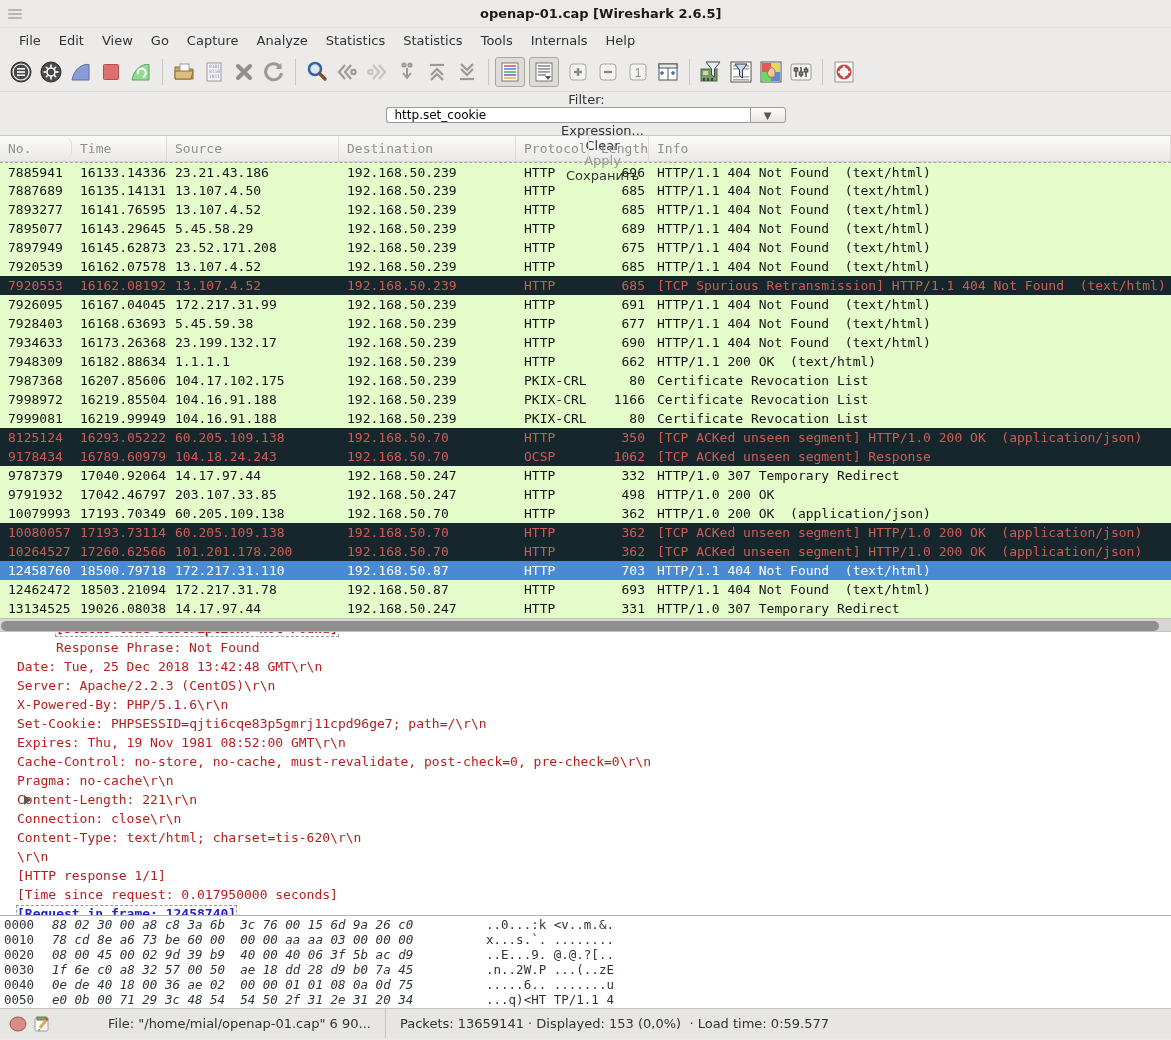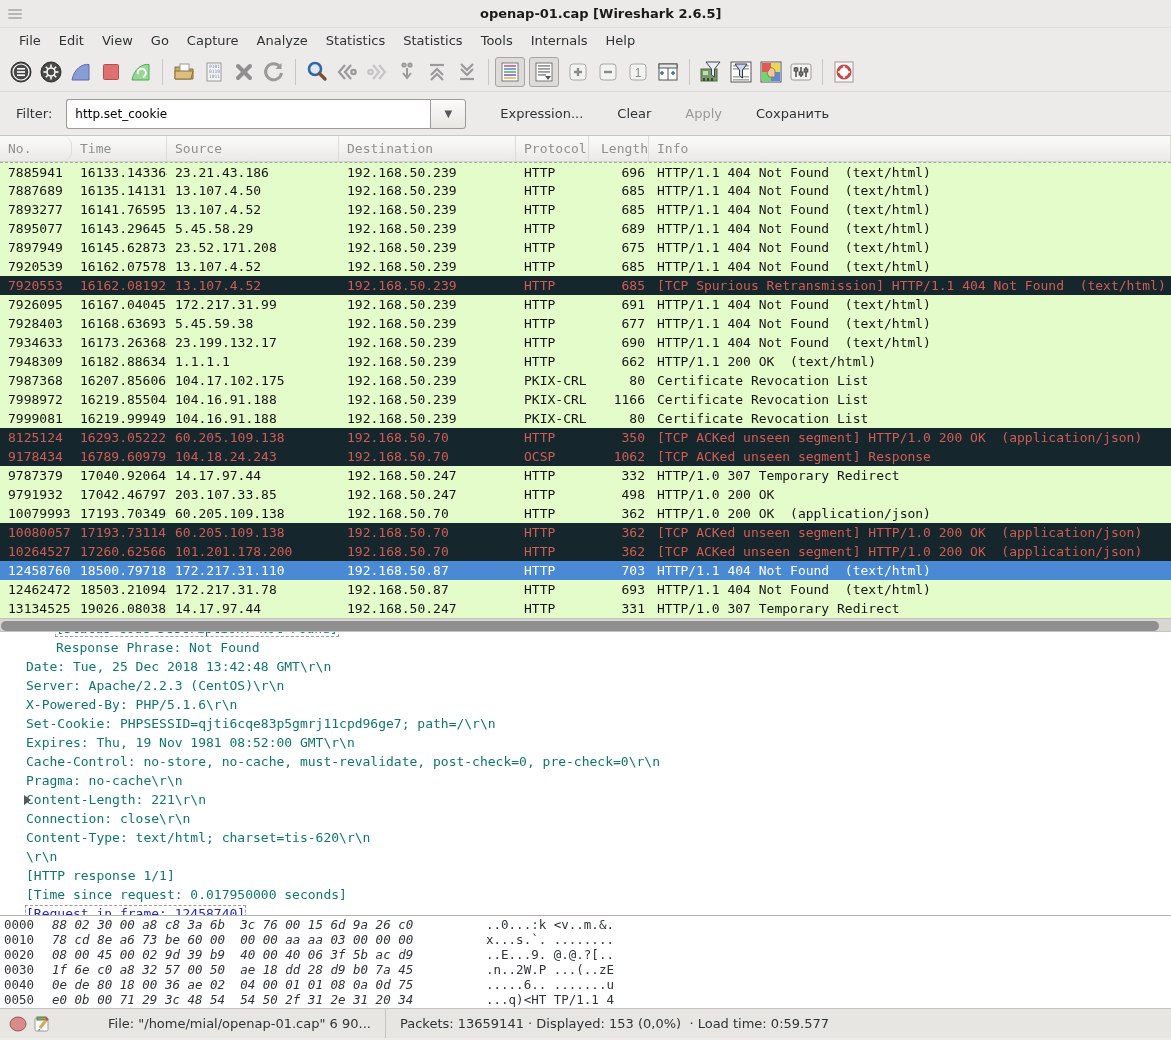--- a/index.html
+++ b/index.html
@@ -12,21 +12,21 @@
   .hamburger span { height:2px; background:#b8b6b4; border-radius:1px; }
   .win-title { position:absolute; left:0; right:12px; text-align:center; font-weight:bold; font-size:13px; color:#1a1a1a; padding-left:480px; text-align:left;}
   .menubar { height:24px; display:flex; align-items:center; padding-left:10px; background:#edebe9; }
   .menubar .mitem { padding:3px 9px; cursor:default; }
   .toolbar { height:40px; display:flex; align-items:center; padding-left:6px; background:#edebe9; border-bottom:1px solid #dcdad7; }
   .tbtn { width:30px; height:30px; display:flex; align-items:center; justify-content:center; border-radius:3px; }
   .tbtn.boxed { border:1px solid #a8a6a3; background:#dedcd9; margin-right:4px; }
   .tsep { width:1px; height:26px; background:#c9c7c4; margin:0 6px; }
 
   
-  .filterbar { height:44px; display:flex; align-items:center; background:#edebe9; border-bottom:1px solid #c9c7c4; }
+  .filterbar { height:44px; display:flex; align-items:center; background:#edebe9; border-bottom:1px solid #c9c7c4;flex-direction:column; }
   .filter-label { margin-left:16px; margin-right:14px; }
   .filter-combo { display:flex; width:400px; height:30px; }
   .filter-input { flex:1; border:1px solid #9c9a97; border-right:none; border-radius:3px 0 0 3px; padding:0 8px; font-family:"DejaVu Sans", sans-serif; font-size:12px; background:#fff; outline:none; }
   .filter-drop { width:36px; border:1px solid #9c9a97; border-radius:0 3px 3px 0; background:linear-gradient(#fbfbfa,#e8e6e3); display:flex; align-items:center; justify-content:center; color:#5a5855; font-size:10px; }
   .fbtn { background:none; border:none; font-family:"DejaVu Sans", sans-serif; font-size:13px; color:#2e3436; margin-left:34px; cursor:default; }
   .fbtn.disabled { color:#9b9995; }
   .fbtn.save { font-size:13px; }
 
   
   .packet-list { background:#fff; }
@@ -45,26 +45,26 @@
   .plrow.badtcp { background:var(--badtcp-bg); color:var(--badtcp-fg); }
   .plrow.selected { background:var(--sel-bg); color:#ffffff; }
   .plrow.first { border-top:1px dashed #a9a9a9; }
 
   
   .hscroll { height:14px; background:#d8d6d3; border-top:1px solid #c4c2bf; border-bottom:1px solid #c4c2bf; position:relative; }
   .hscroll .thumb { position:absolute; left:1px; top:2px; height:10px; width:1158px; background:#8f8f8f; border-radius:5px; }
 
   
   .details { height:284px; background:#fff; overflow:hidden; border-bottom:1px solid #b4b2af; font-family:"DejaVu Sans Mono", monospace; font-size:13px; }
-  .dline { height:19px; line-height:19px; white-space:pre; position:relative; color:#0f766e; }
-  .dline.ind1 { padding-left:26px; }
+  .dline { height:19px; line-height:19px; white-space:pre; position:relative; color:#b91c1c; }
+  .dline.ind1 { padding-left:17px; }
   .dline.ind2 { padding-left:56px; }
   .dline.clip-top { margin-top:-13px; }
   .dline .expander { position:absolute; left:24px; top:5px; width:0; height:0; border-left:7px solid #5a5855; border-top:5px solid transparent; border-bottom:5px solid transparent; }
-  .dline.focus .txt { outline:1px dashed #9a9a9a; }
+  .dline.focus .txt { outline:1px dashed #9a9a9a;font-weight:bold; }
   .dline.link { color:var(--link); }
 
   
   .hexpane { height:92px; background:#fff; overflow:hidden; font-family:"DejaVu Sans Mono", monospace; font-size:12.5px; padding-top:1px; }
   .hexrow { height:15px; line-height:15px; white-space:pre; display:flex; }
   .hx-off { width:52px; padding-left:4px; }
   .hx-hex { width:420px;font-style:italic; }
   .hx-ascii { padding-left:14px; }
 
   
@@ -420,21 +420,21 @@
     <div class="dline ind1"><span class="txt">[HTTP response 1/1]</span></div>
     <div class="dline ind1"><span class="txt">[Time since request: 0.017950000 seconds]</span></div>
     <div class="dline ind1 link focus"><span class="txt">[Request in frame: 12458740]</span></div>
   </div>
 
 <div class="hexpane">
     <div class="hexrow"><span class="hx-off">0000</span><span class="hx-hex">88 02 30 00 a8 c8 3a 6b  3c 76 00 15 6d 9a 26 c0</span><span class="hx-ascii">..0...:k &lt;v..m.&amp;.</span></div>
     <div class="hexrow"><span class="hx-off">0010</span><span class="hx-hex">78 cd 8e a6 73 be 60 00  00 00 aa aa 03 00 00 00</span><span class="hx-ascii">x...s.`. ........</span></div>
     <div class="hexrow"><span class="hx-off">0020</span><span class="hx-hex">08 00 45 00 02 9d 39 b9  40 00 40 06 3f 5b ac d9</span><span class="hx-ascii">..E...9. @.@.?[..</span></div>
     <div class="hexrow"><span class="hx-off">0030</span><span class="hx-hex">1f 6e c0 a8 32 57 00 50  ae 18 dd 28 d9 b0 7a 45</span><span class="hx-ascii">.n..2W.P ...(..zE</span></div>
-    <div class="hexrow"><span class="hx-off">0040</span><span class="hx-hex">0e de 80 18 00 36 ae 02  04 00 01 01 08 0a 0d 75</span><span class="hx-ascii">.....6.. .......u</span></div>
+    <div class="hexrow"><span class="hx-off">0040</span><span class="hx-hex">0e de 40 18 00 36 ae 02  00 00 01 01 08 0a 0d 75</span><span class="hx-ascii">.....6.. .......u</span></div>
     <div class="hexrow"><span class="hx-off">0050</span><span class="hx-hex">e0 0b 00 71 29 3c 48 54  54 50 2f 31 2e 31 20 34</span><span class="hx-ascii">...q)&lt;HT TP/1.1 4</span></div>
   </div>
 
 <div class="statusbar">
   <div class="sb-icons">
     <svg width="20" height="16" viewBox="0 0 20 16">
         <ellipse cx="10" cy="8" rx="8" ry="7" fill="#d98a8a" stroke="#a05555"></ellipse>
       </svg>
     <svg width="18" height="18" viewBox="0 0 18 18">
         <rect x="2" y="3" width="13" height="13" rx="1.5" fill="#fcfcfc" stroke="#9a9a9a"></rect>

